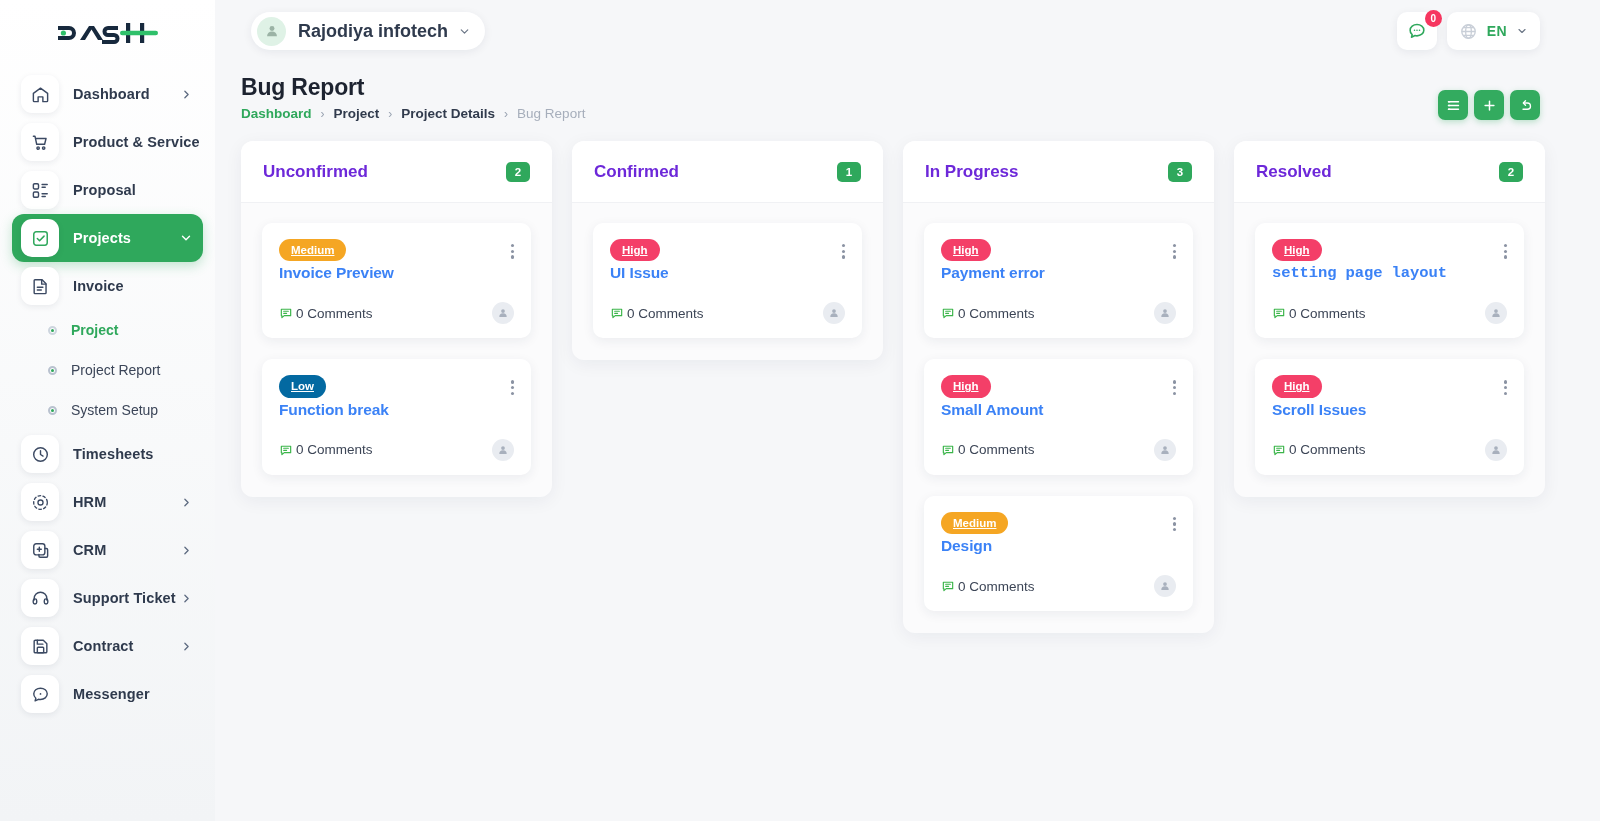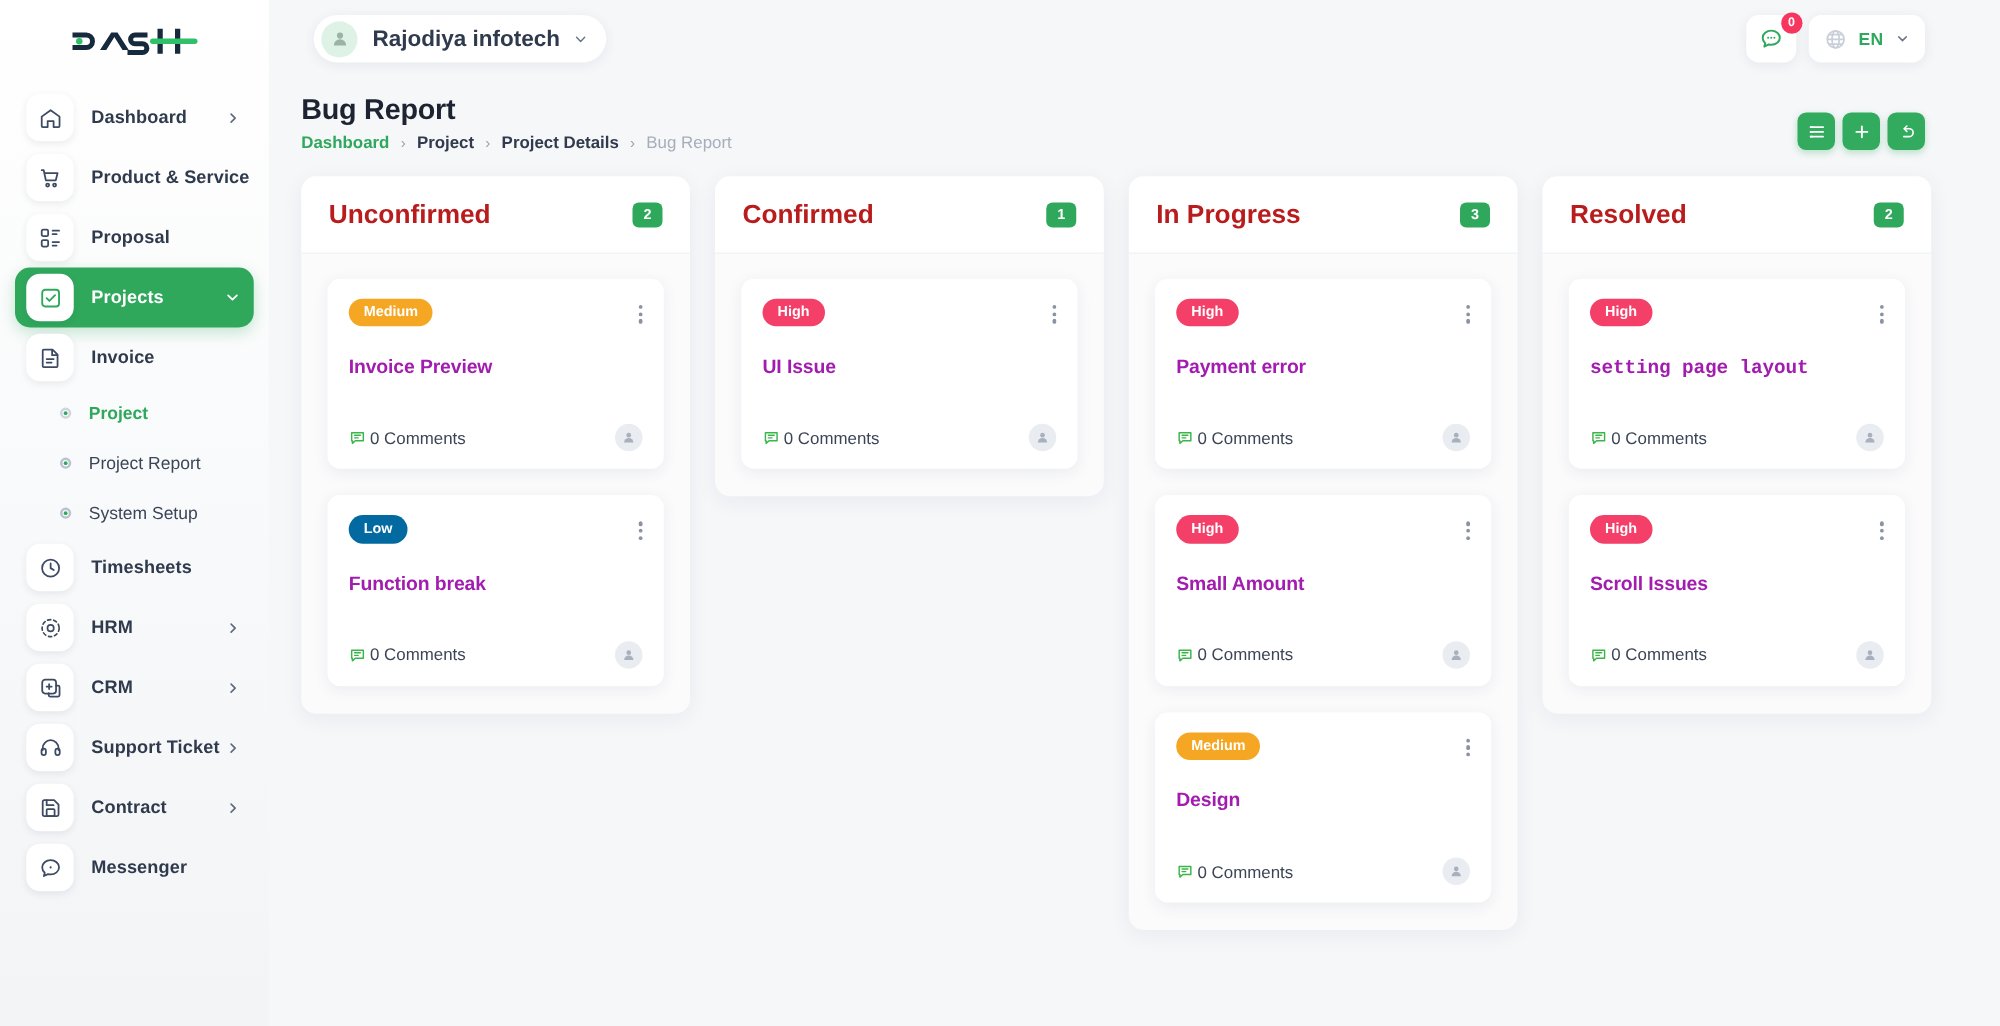--- a/index.html
+++ b/index.html
@@ -123,42 +123,42 @@
     width: 311px; flex: 0 0 311px;
     background:#fbfbfc; border-radius:12px;
     box-shadow: 0 4px 18px rgba(25,40,65,.06);
     overflow:hidden;
   }
   .col-head {
     background:#ffffff; height:62px; padding:0 22px;
     display:flex; align-items:center; justify-content:space-between;
     border-bottom:1px solid #f0f1f4;
   }
-  .col-title { font-size:21px; font-weight:700; color:#b91c1c; }
+  .col-title { font-size:17px; font-weight:700; color:#6d28d9; }
   .col-count {
     min-width:24px;height:20px;border-radius:5px;background:#2fa85c;color:#fff;
     font-size:11.5px;font-weight:700;display:flex;align-items:center;justify-content:center;padding:0 6px;
   }
   .col-body { padding: 20px 21px 22px 21px; display:flex; flex-direction:column; gap:21px; }
 
   .card {
     background:#ffffff; border-radius:10px; padding: 16px 17px 14px 17px;
     box-shadow: 0 3px 12px rgba(25,40,65,.07);
     position: relative;
   }
   .card-top { display:flex; align-items:flex-start; justify-content:space-between; }
   .prio {
     border-radius:13px; color:#fff; font-size:11.5px; font-weight:600;
-    padding: 4px 12px; line-height:1.25; display:inline-block;
+    padding: 4px 12px; line-height:1.25; display:inline-block;text-decoration:underline;
   }
   .dots { display:flex; flex-direction:column; gap:2.5px; padding-top:5px; cursor:pointer; }
   .dots i { width:3.2px;height:3.2px;border-radius:50%;background:#8b93a3; display:block;}
-  .card-title { margin-top:24px; font-size:15.5px; font-weight:700; color:#a21caf; letter-spacing:-.1px;}
+  .card-title { margin-top:3px; font-size:15.5px; font-weight:700; color:#3b82f6; letter-spacing:-.1px;}
   .card-title.light { font-weight:600;font-family:Liberation Mono, monospace; }
-  .card-foot { margin-top:36px; display:flex; align-items:center; justify-content:space-between; }
+  .card-foot { margin-top:20px; display:flex; align-items:center; justify-content:space-between; }
   .comments { display:flex; align-items:center; gap:3px; font-size:13.5px; color:#3c4556; }
   .cmt-ico { color:#3bb54a; display:flex; }
   .card-avatar {
     width:22px;height:22px;border-radius:50%;background:#e9ecf1;
     display:flex;align-items:center;justify-content:center;color:#a8b0bd;
   }
   svg { display:block; }
 </style>
 </head>
 <body>

